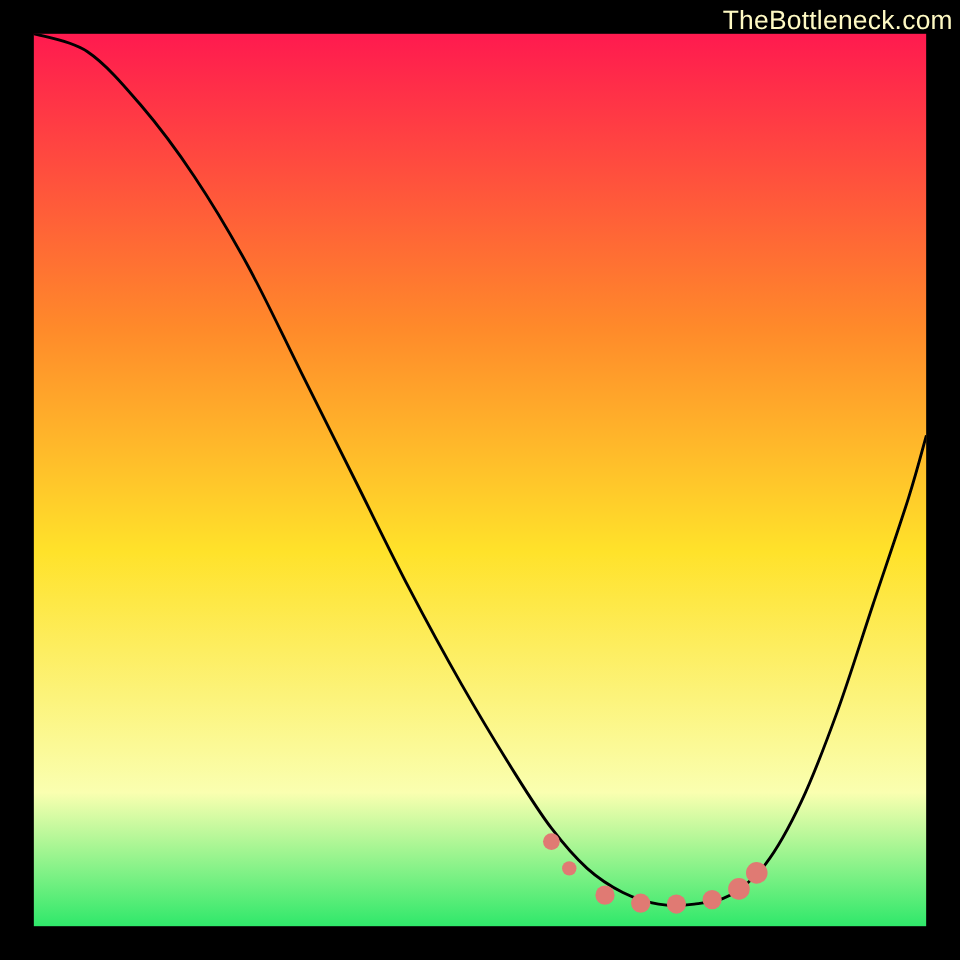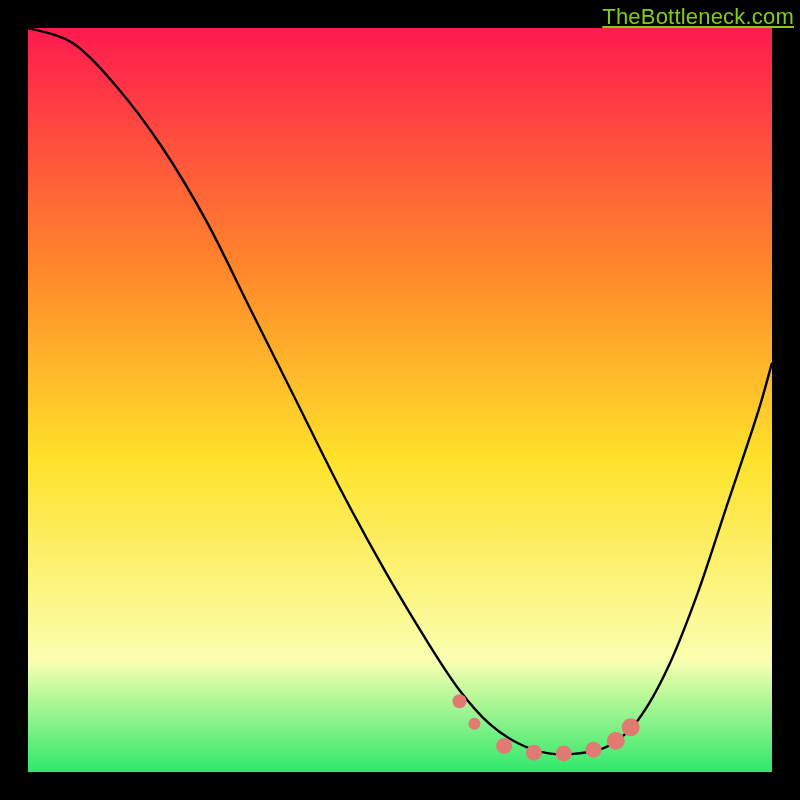--- a/index.html
+++ b/index.html
@@ -23,26 +23,25 @@
     position: absolute;
     left: 0;
     top: 0;
     width: 744px;
     height: 744px;
   }
   .watermark {
     position: absolute;
     top: 4px;
     right: 6px;
-    color: #84cc16;
+    color: #fef9c3;
     font-size: 22px;
     font-weight: 500;
     letter-spacing: 0.2px;
     user-select: none;
-    text-decoration: underline;
   }
   svg {
     display: block;
   }
 </style>
 </head>
 <body>
 
 <div class="frame">
   <svg class="plot-area" viewBox="0 0 744 744" preserveAspectRatio="none">

